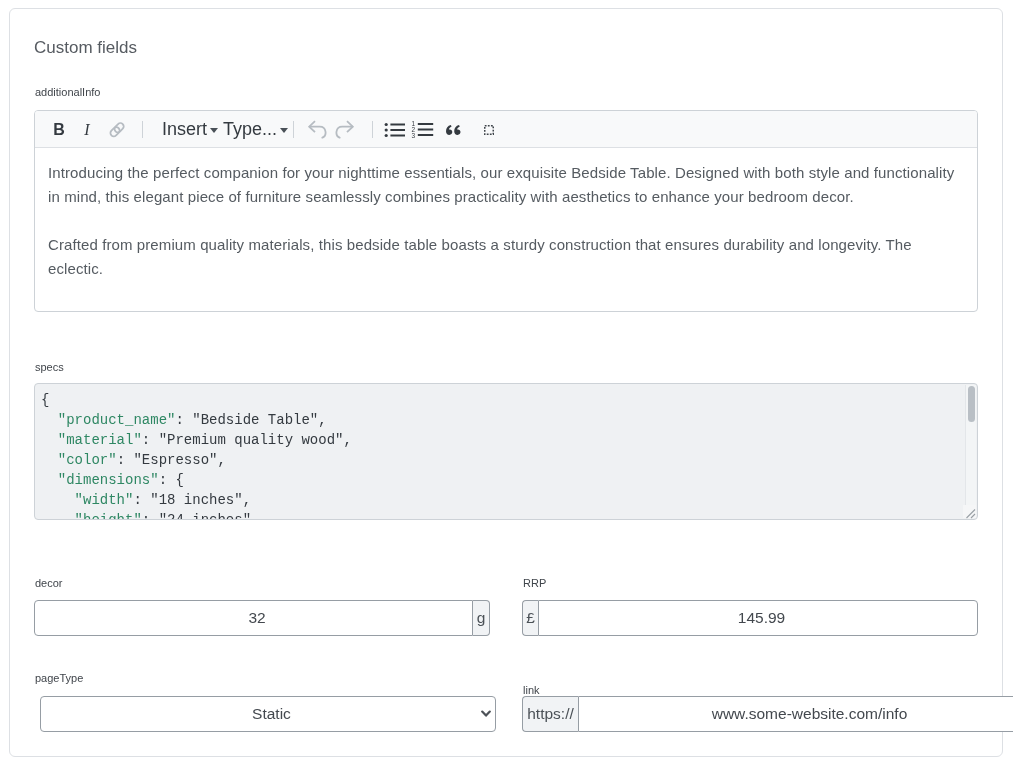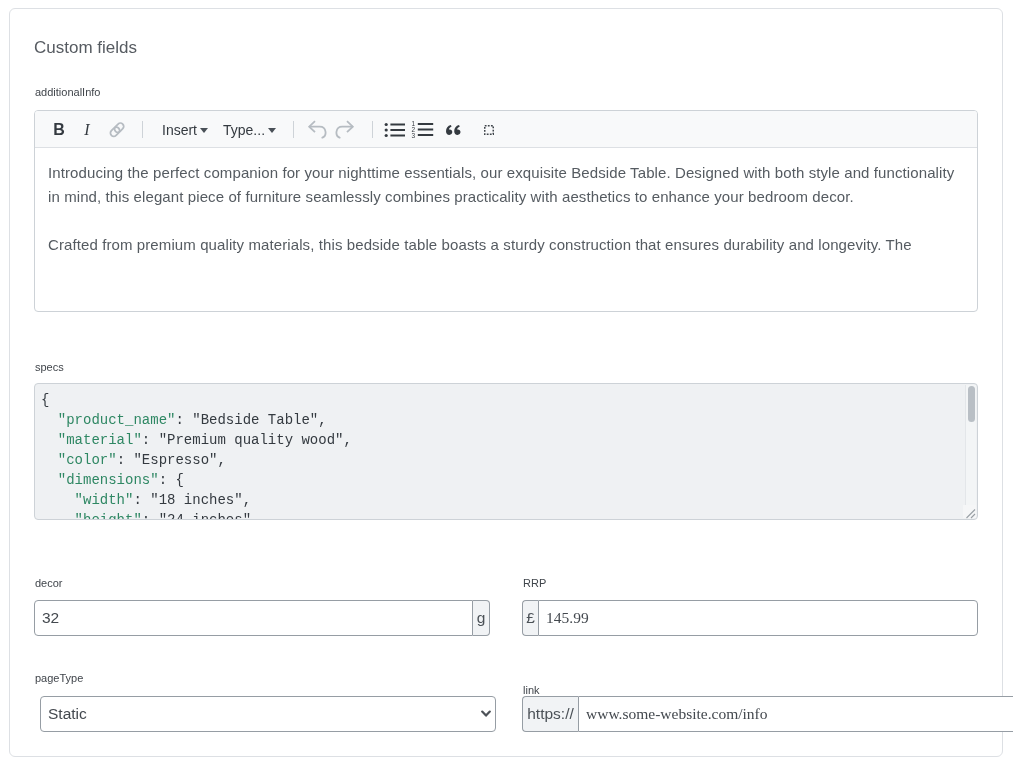--- a/index.html
+++ b/index.html
@@ -20,21 +20,21 @@
 }
 .toolbar {
   position:absolute; left:0; top:0; right:0; height:37px;
   background:#f8f9fa; border-bottom:1px solid #dde0e4;
   border-radius:3px 3px 0 0;
 }
 .ti { position:absolute; top:0; height:37px; display:flex; align-items:center; justify-content:center; }
 .tsep { position:absolute; top:10px; width:1px; height:17px; background:#ced3d8; }
 .tb-b { font-weight:bold; font-size:16px; color:#343a40; }
 .tb-i { font-style:italic; font-size:16px; font-family:"Liberation Serif", serif; color:#343a40; }
-.tb-txt { font-size:14px; color:#343a40; }
+.tb-txt { font-size:18px; color:#343a40; }
 .caret { display:inline-block; width:0; height:0; border-left:4px solid transparent; border-right:4px solid transparent; border-top:5px solid #495057; margin-left:3px; position:relative; top:1px;}
 .econtent {
   position:absolute; left:0; top:38px; right:0; bottom:0;
   padding:12px 13px; font-size:15px; letter-spacing:0.1px; line-height:24px; color:#555b61;
 }
 .eline { white-space:nowrap; }
 
 .codebox {
   left:34px; top:383px; width:944px; height:137px;
   border:1px solid #cdd2d7; border-radius:4px; background:#eff1f3;
@@ -45,32 +45,32 @@
   font-family:"Liberation Mono", monospace; font-size:14px; line-height:20px;
   white-space:pre; color:#343a40;
 }
 .k { color:#2e8763; }
 .sb-track { position:absolute; top:1px; right:1px; bottom:1px; width:11px; background:#f3f5f6; border-left:1px solid #e3e6e9; }
 .sb-thumb { position:absolute; top:2px; right:2px; width:7px; height:36px; background:#b9bfc5; border-radius:4px; }
 .grip { position:absolute; right:1px; bottom:1px; width:13px; height:13px; background:#f5f6f7; }
 
 .input {
   border:1px solid #969da4; border-radius:4px; background:#fff; height:36px;
-  font-size:15.5px; color:#43484e; display:flex; align-items:center;
+  font-size:15.5px; color:#43484e; display:flex; align-items:center;justify-content:center;
 }
 .ival { padding-left:7px; }
 .group { display:flex; height:36px; }
 .addon {
   background:#f1f3f5; border:1px solid #969da4; color:#4b5157;
   display:flex; align-items:center; justify-content:center; font-size:15.5px;
 }
 .addon.right { border-left:0; border-radius:0 4px 4px 0; }
 .addon.left { border-right:0; border-radius:4px 4px 0 0; border-radius:4px 0 0 4px; }
 .group .input.has-r { border-radius:4px 0 0 4px; flex:1; }
-.group .input.has-l { border-radius:0 4px 4px 0; flex:1;font-family:Liberation Serif, serif; }
+.group .input.has-l { border-radius:0 4px 4px 0; flex:1; }
 .chev { position:absolute; right:4px; top:50%; margin-top:-4px; }
 </style>
 </head>
 <body>
 <div class="card"></div>
 <div class="abs h1">Custom fields</div>
 
 <div class="abs lbl" style="left:35px; top:82px;">additionalInfo</div>
 <div class="abs editor">
   <div class="toolbar">
@@ -129,20 +129,21 @@
     <div class="ti" style="left:441px; width:26px;">
       <svg width="10" height="10" viewBox="0 0 10 10" fill="none">
           <rect x="0.75" y="0.75" width="8.5" height="8.5" stroke="#3e444a" stroke-width="1.5" stroke-dasharray="1.8 1.3"></rect>
         </svg>
     </div>
   </div>
   <div class="econtent">
     <div class="eline">Introducing the perfect companion for your nighttime essentials, our exquisite Bedside Table. Designed with both style and functionality</div>
     <div class="eline">in mind, this elegant piece of furniture seamlessly combines practicality with aesthetics to enhance your bedroom decor.</div>
     <div class="eline" style="margin-top:24px;">Crafted from premium quality materials, this bedside table boasts a sturdy construction that ensures durability and longevity. The</div>
+    <div class="eline">eclectic.</div>
   </div>
 </div>
 
 <div class="abs lbl" style="left:35px; top:357px;">specs</div>
 <div class="abs codebox">
   <div class="code">{
   <span class="k">"product_name"</span>: "Bedside Table",
   <span class="k">"material"</span>: "Premium quality wood",
   <span class="k">"color"</span>: "Espresso",
   <span class="k">"dimensions"</span>: {

